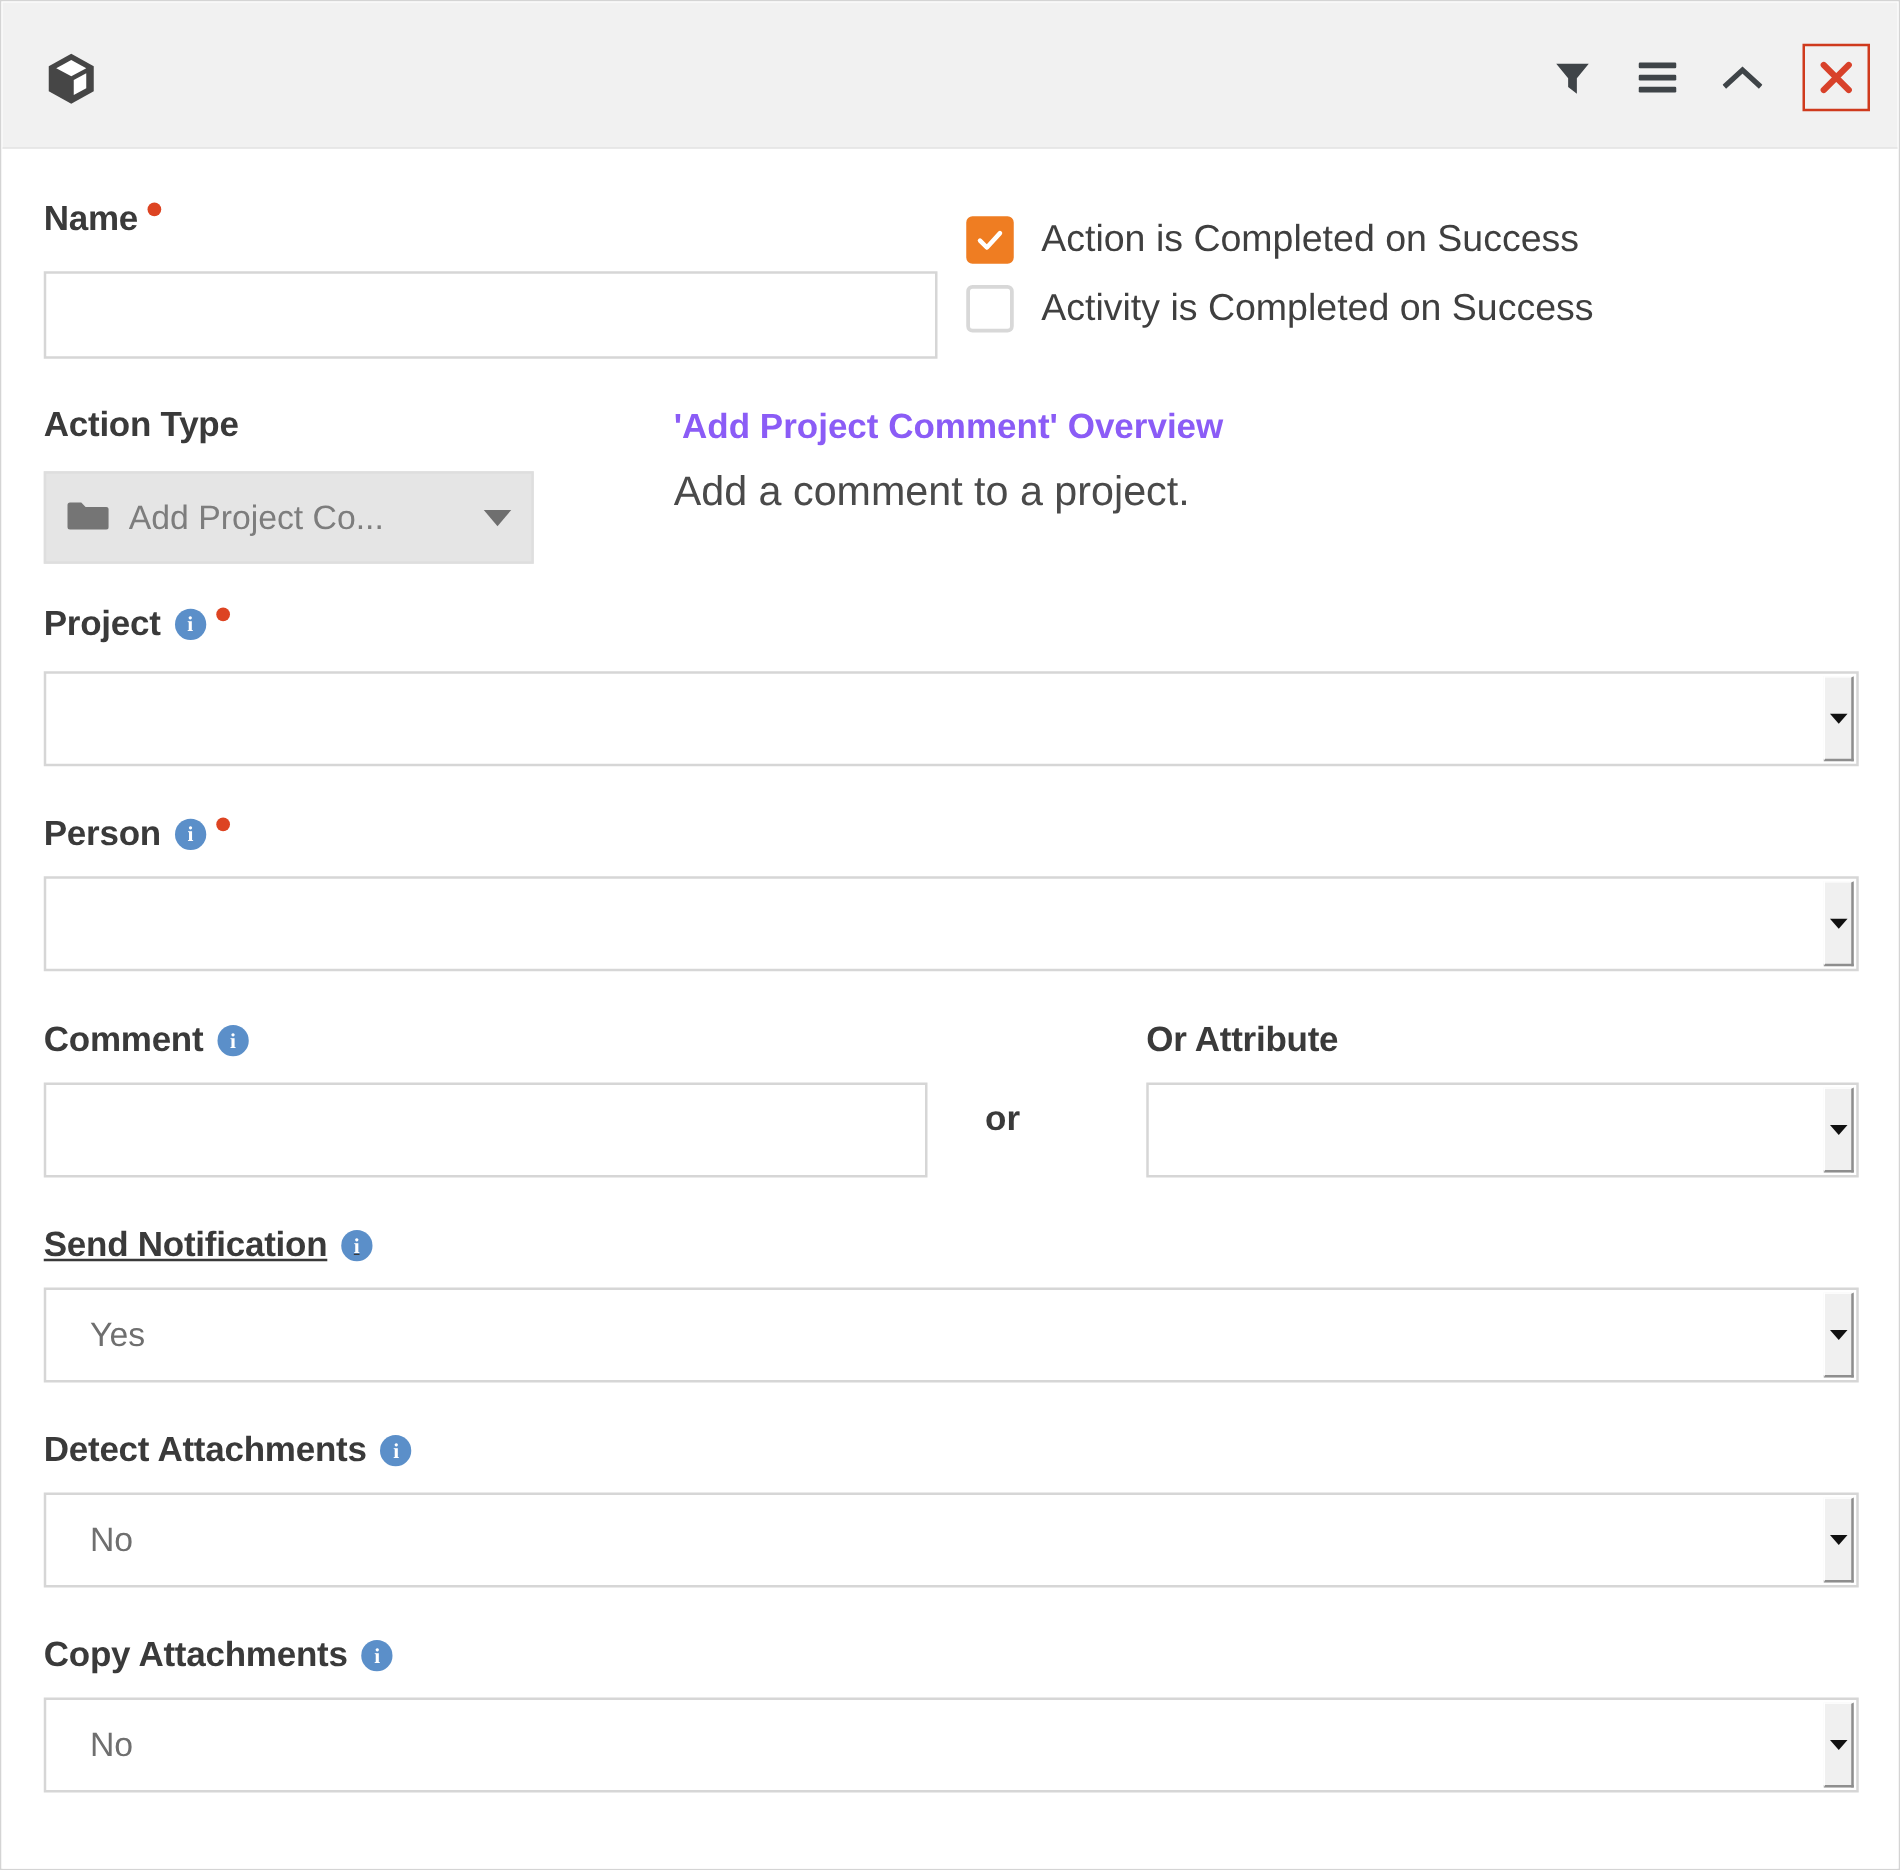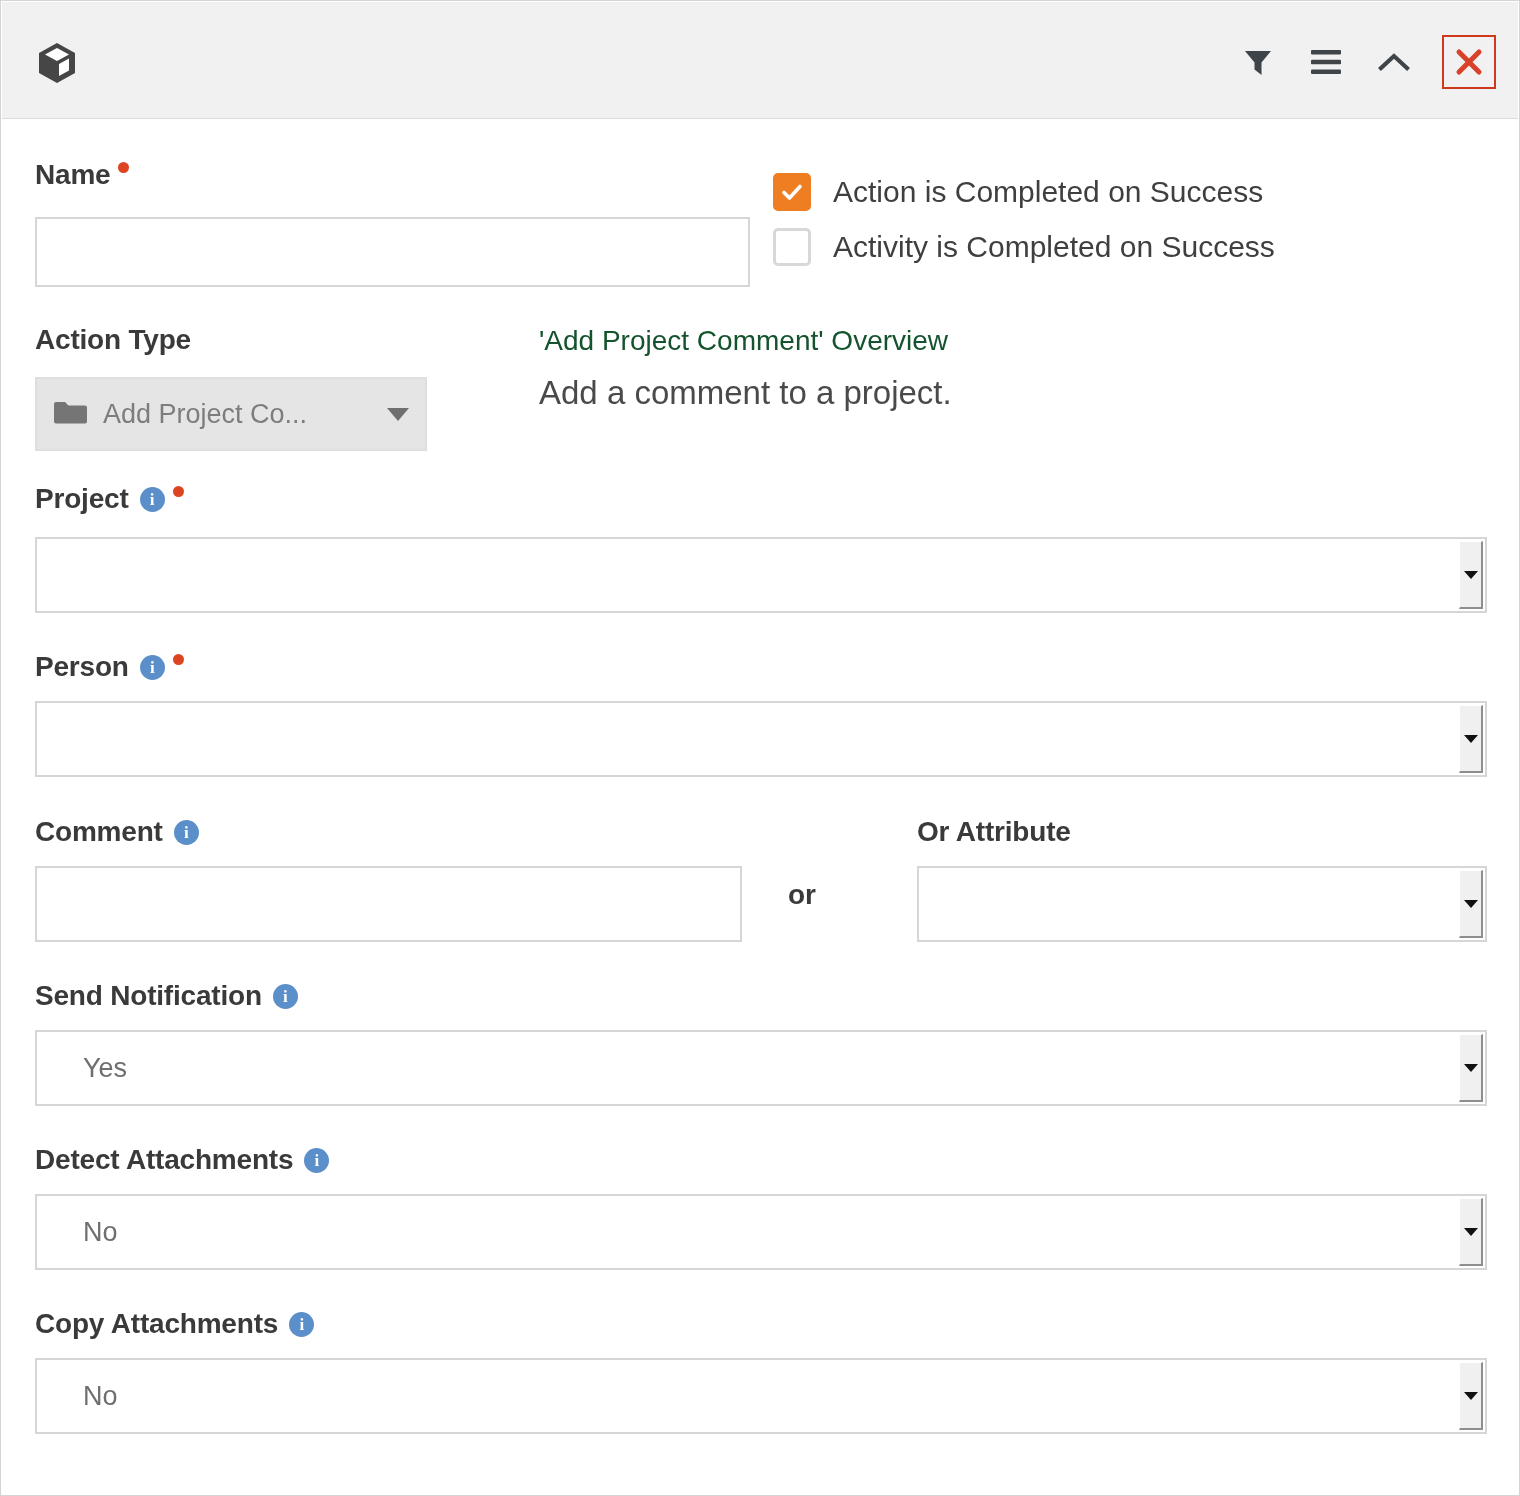--- a/index.html
+++ b/index.html
@@ -112,21 +112,21 @@
   .combo {
     position: relative;
     background: #ffffff;
     border: 2px solid #d6d6d6;
     display: flex;
     align-items: center;
   }
   .combo .val {
     font-size: 27px;
     color: #6f6f6f;
-    padding-left: 46px;
+    padding-left: 35px;
     flex: 1;
     white-space: nowrap;
     overflow: hidden;
   }
   .combo-btn {
     position: absolute;
     top: 2px; right: 2px; bottom: 2px;
     width: 24px;
     background: #f0f0f0;
     border-top: 1px solid #ffffff;
@@ -192,22 +192,22 @@
     width: 0; height: 0;
     border-left: 11px solid transparent;
     border-right: 11px solid transparent;
     border-top: 13px solid #6f6f6f;
     margin-left: 6px;
     flex: 0 0 auto;
   }
 
   .overview-title {
     font-size: 28px;
-    font-weight: normal;
-    color: #14532d;
+    font-weight: bold;
+    color: #8b5cf6;
     white-space: nowrap;
   }
   .overview-desc {
     font-size: 33px;
     color: #4a4a4a;
     white-space: nowrap;
   }
   .or-text {
     font-size: 28px;
     font-weight: bold;
@@ -334,21 +334,21 @@
     <div class="abs lbl" style="left:915px; top:697px;">
       <span>Or Attribute</span>
     </div>
     <div class="abs combo" style="left:915px; top:747px; width:570px; height:76px;">
       <span class="val"></span>
       <span class="combo-btn">
         <span class="caret-sm"></span>
       </span>
     </div>
 
-    <div class="abs lbl" style="left:33px; top:861px;">
+    <div class="abs lbl" style="left:33px; top:861px;text-decoration:underline;">
       <span>Send Notification</span>
       <span class="info-icon">i</span>
     </div>
     <div class="abs combo" style="left:33px; top:911px; width:1452px; height:76px;">
       <span class="val">Yes</span>
       <span class="combo-btn">
         <span class="caret-sm"></span>
       </span>
     </div>
 

